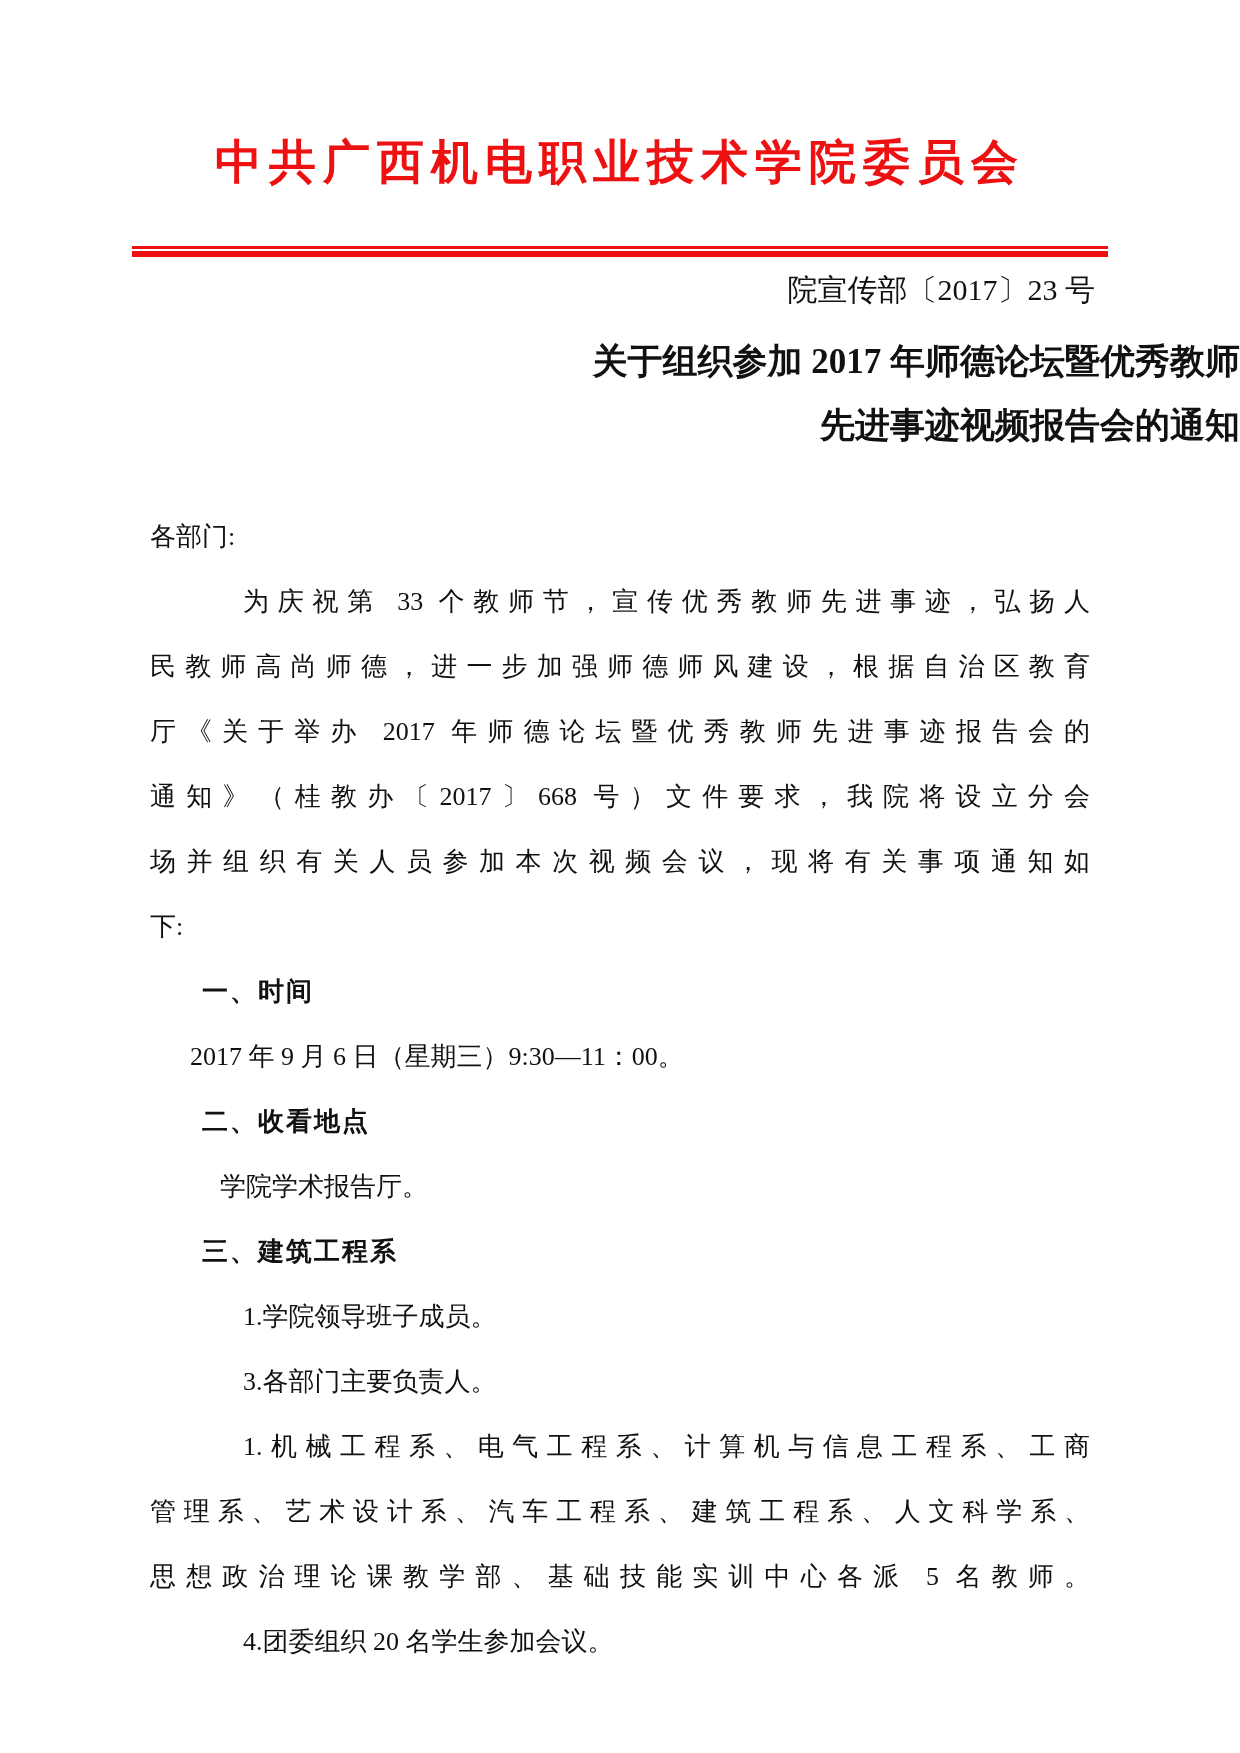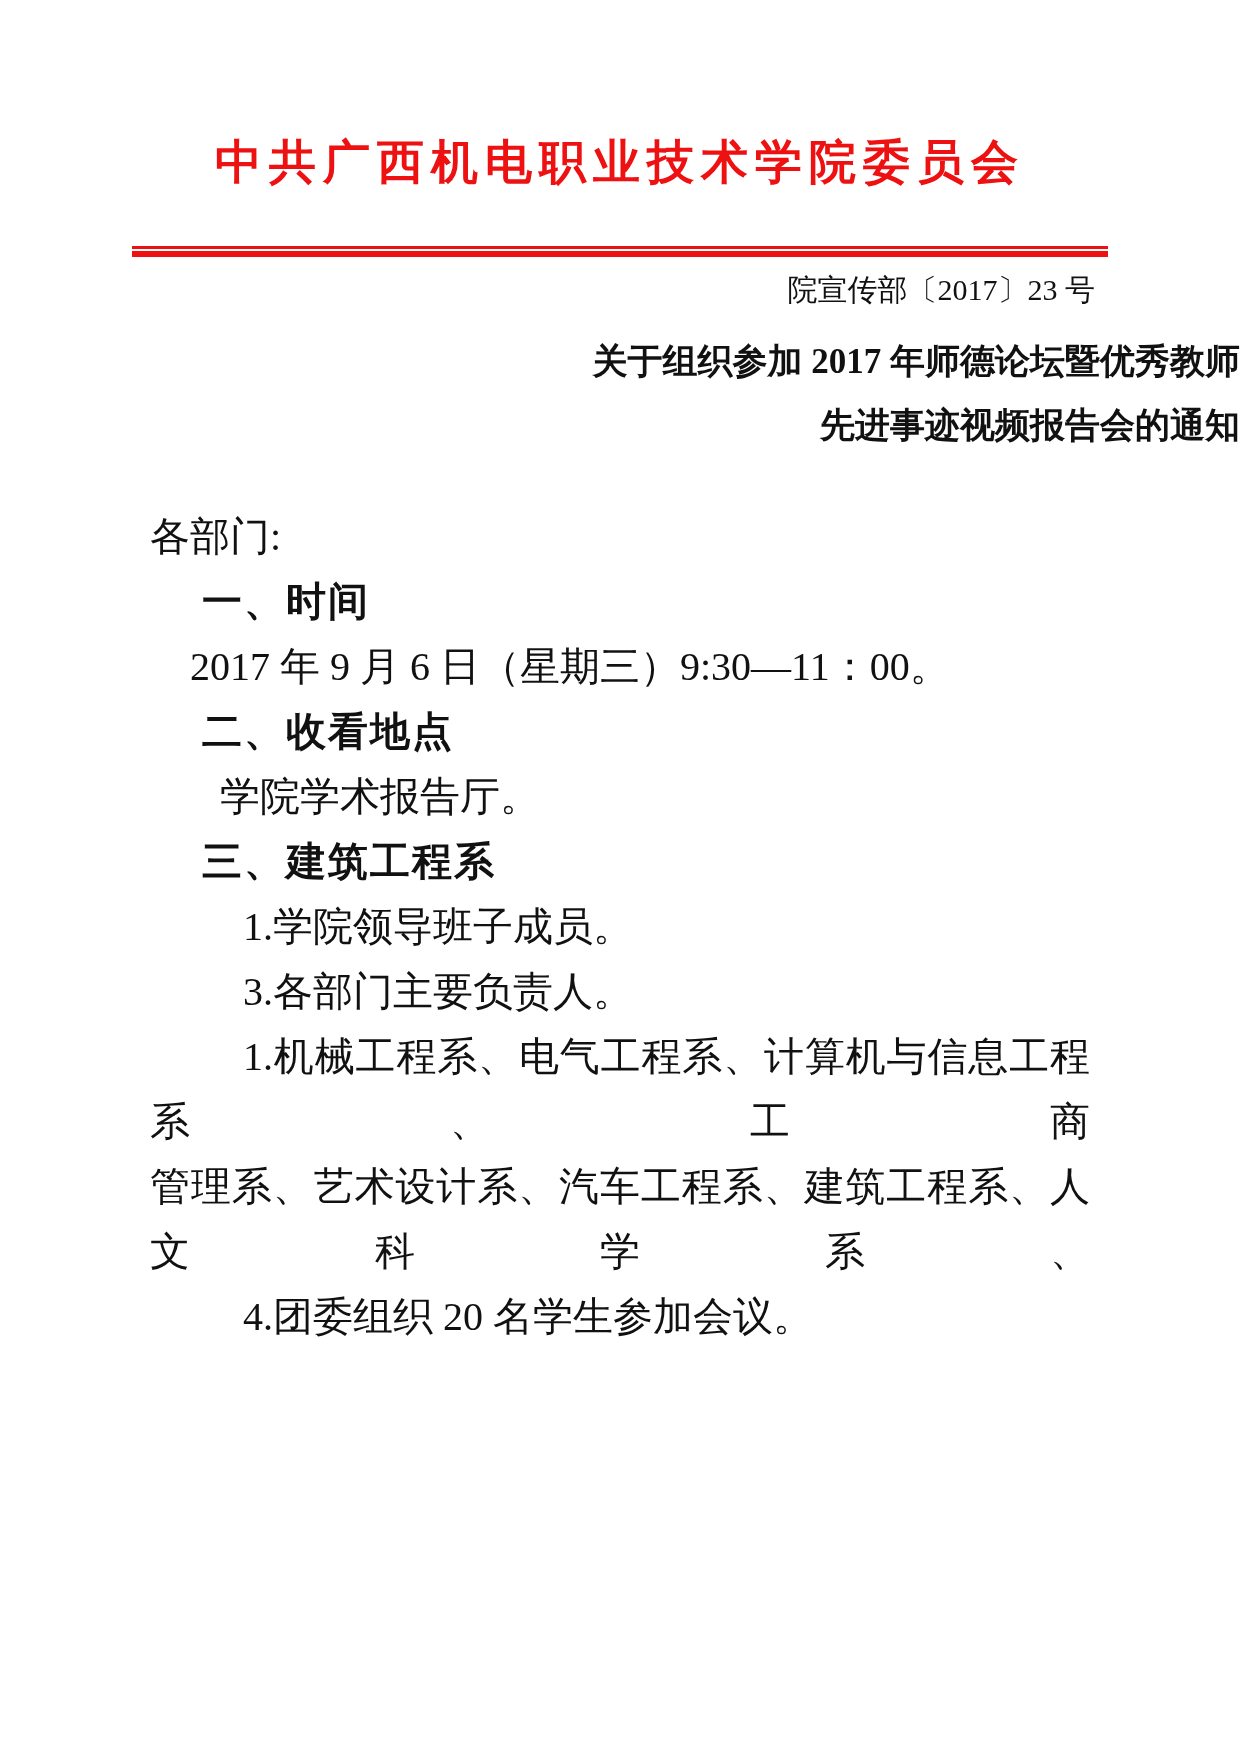--- a/index.html
+++ b/index.html
@@ -46,21 +46,21 @@
     margin-top: 23px;
     text-align: right;
     font-size: 35px;
     font-weight: bold;
     line-height: 64px;
   }
   
   .body {
     width: 940px;
     margin: 46px 0 0 150px;
-    font-size: 40px;
+    font-size: 26px;
   }
   .ln { line-height: 65px; }
   .j  { text-align: justify; text-align-last: justify; }
   .indent3 { text-indent: 93px; }
   .hd {
     font-weight: bold;
     margin-left: 52px;
     font-family: "Liberation Sans", "DejaVu Sans", sans-serif;
     letter-spacing: 2px;
   }
@@ -80,29 +80,38 @@
 
   <div class="doc-title">
     <div>关于组织参加 2017 年师德论坛暨优秀教师</div>
     <div>先进事迹视频报告会的通知</div>
   </div>
 
   <div class="body">
 
     <div class="ln">各部门:</div>
 
+    <div>
+      <div class="ln j indent3">为庆祝第 33 个教师节，宣传优秀教师先进事迹，弘扬人</div>
+      <div class="ln j">民教师高尚师德，进一步加强师德师风建设，根据自治区教育</div>
+      <div class="ln j">厅《关于举办 2017 年师德论坛暨优秀教师先进事迹报告会的</div>
+      <div class="ln j">通知》（桂教办〔2017〕668 号）文件要求，我院将设立分会</div>
+      <div class="ln j">场并组织有关人员参加本次视频会议，现将有关事项通知如</div>
+      <div class="ln">下:</div>
+    </div>
 
     <div class="ln hd">一、时间</div>
     <div class="ln time-line">2017 年 9 月 6 日（星期三）9:30—11：00。</div>
 
     <div class="ln hd">二、收看地点</div>
     <div class="ln loc-line">学院学术报告厅。</div>
 
     <div class="ln hd">三、建筑工程系</div>
     <div class="ln indent3">1.学院领导班子成员。</div>
     <div class="ln indent3">3.各部门主要负责人。</div>
     <div class="ln j indent3">1.机械工程系、电气工程系、计算机与信息工程系、工商</div>
     <div class="ln j">管理系、艺术设计系、汽车工程系、建筑工程系、人文科学系、</div>
+    <div class="ln j">思想政治理论课教学部、基础技能实训中心各派 5 名教师。</div>
     <div class="ln indent3">4.团委组织 20 名学生参加会议。</div>
 
   </div>
 
 </div>
 
 </body></html>

